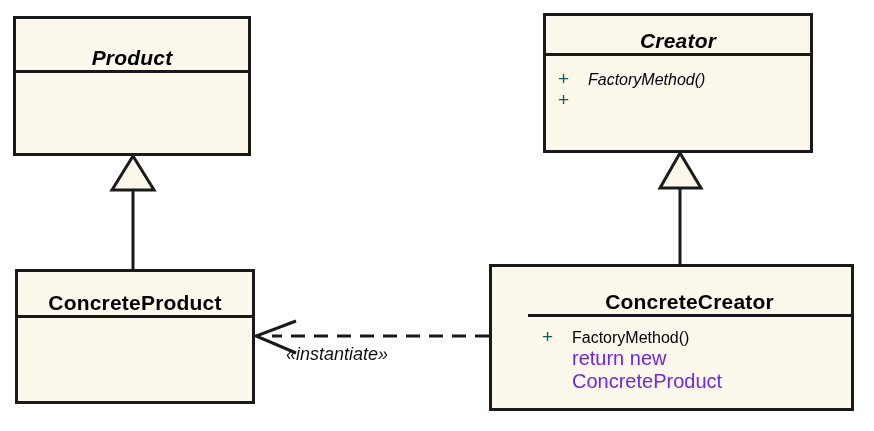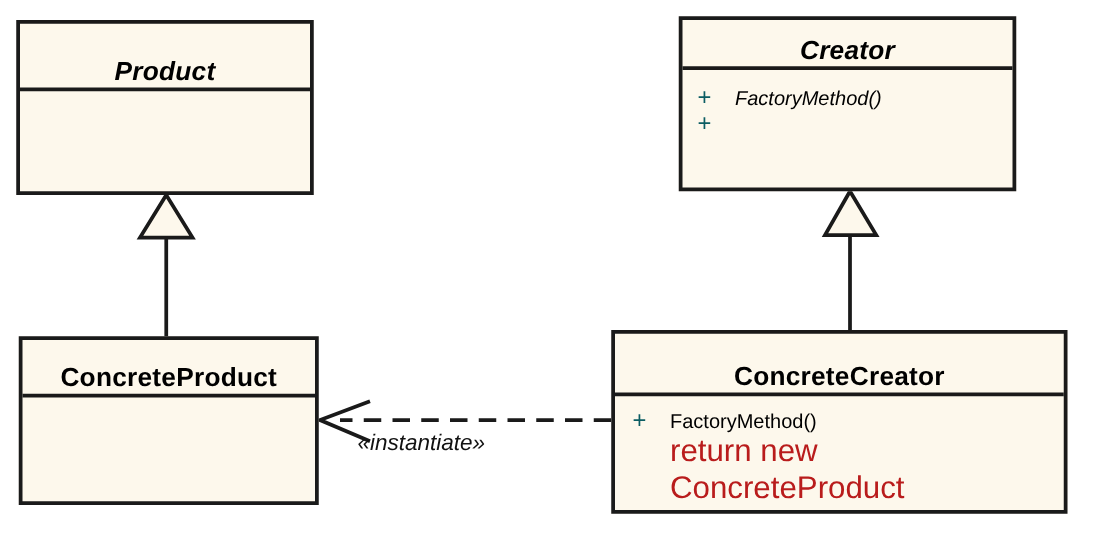--- a/index.html
+++ b/index.html
@@ -74,22 +74,22 @@
     color: #0b5d63;
   }
   .member-signature {
     font-size: 16px;
     color: #000000;
   }
   .member-signature.abstract {
     font-style: italic;
   }
   .member-note {
-    font-size: 25px;
-    color: #b91c1c;
+    font-size: 20px;
+    color: #6d28d9;
     white-space: nowrap;
   }
 
   
   #class-product {
     left: 13px; top: 16px; width: 238px; height: 140px;
   }
   #class-product .uml-name-compartment { height: 54px; }
 
   #class-creator {
@@ -97,21 +97,21 @@
   }
   #class-creator .uml-name-compartment { height: 40px; }
   #class-creator .uml-members-compartment { padding: 12px 0 0 12px; }
 
   #class-concrete-product {
     left: 15px; top: 269px; width: 240px; height: 135px;
   }
   #class-concrete-product .uml-name-compartment { height: 46px; }
 
   #class-concrete-creator {
-    left: 489px; top: 264px; width: 365px; height: 147px;
+    left: 489px; top: 264px; width: 365px; height: 147px; padding-left: 36px;
   }
   #class-concrete-creator .uml-name-compartment { height: 50px; }
   #class-concrete-creator .uml-members-compartment { padding: 9px 0 0 14px; }
   #class-concrete-creator .member-note-block { padding-left: 30px; }
 
   
   .connector-svg {
     position: absolute;
     left: 0; top: 0;
     width: 874px;

